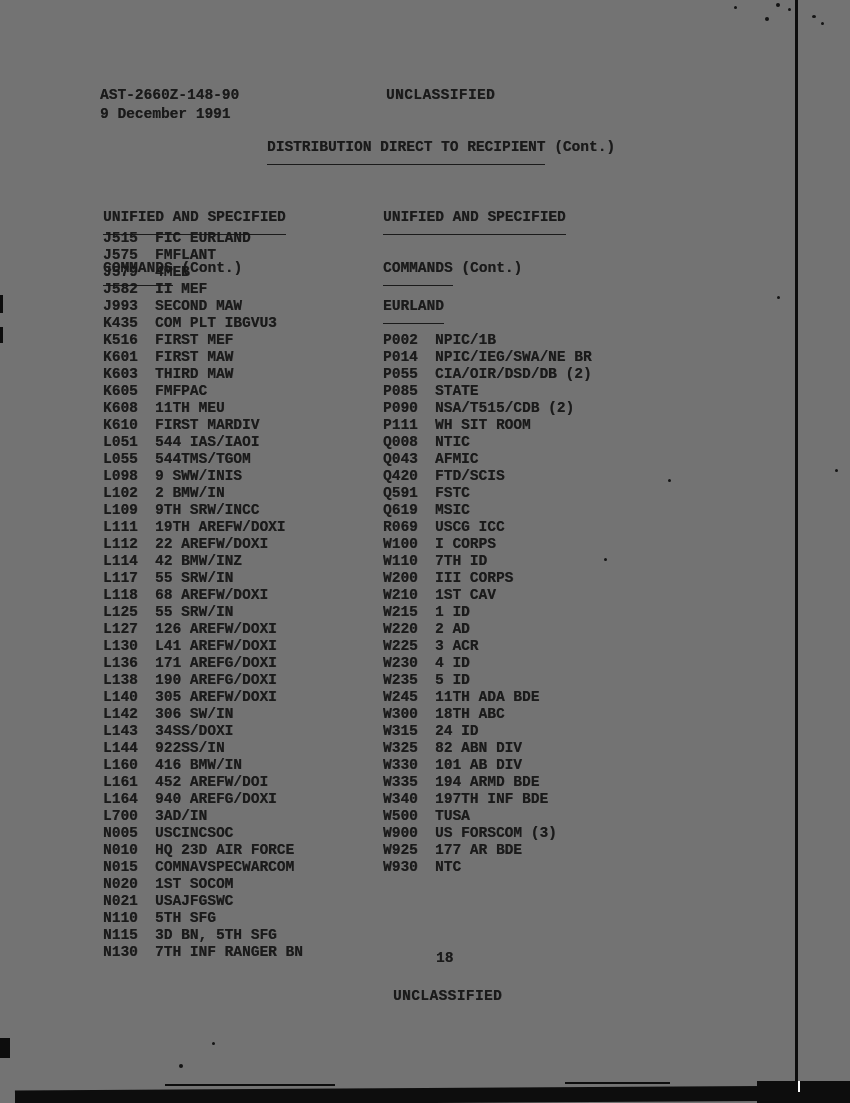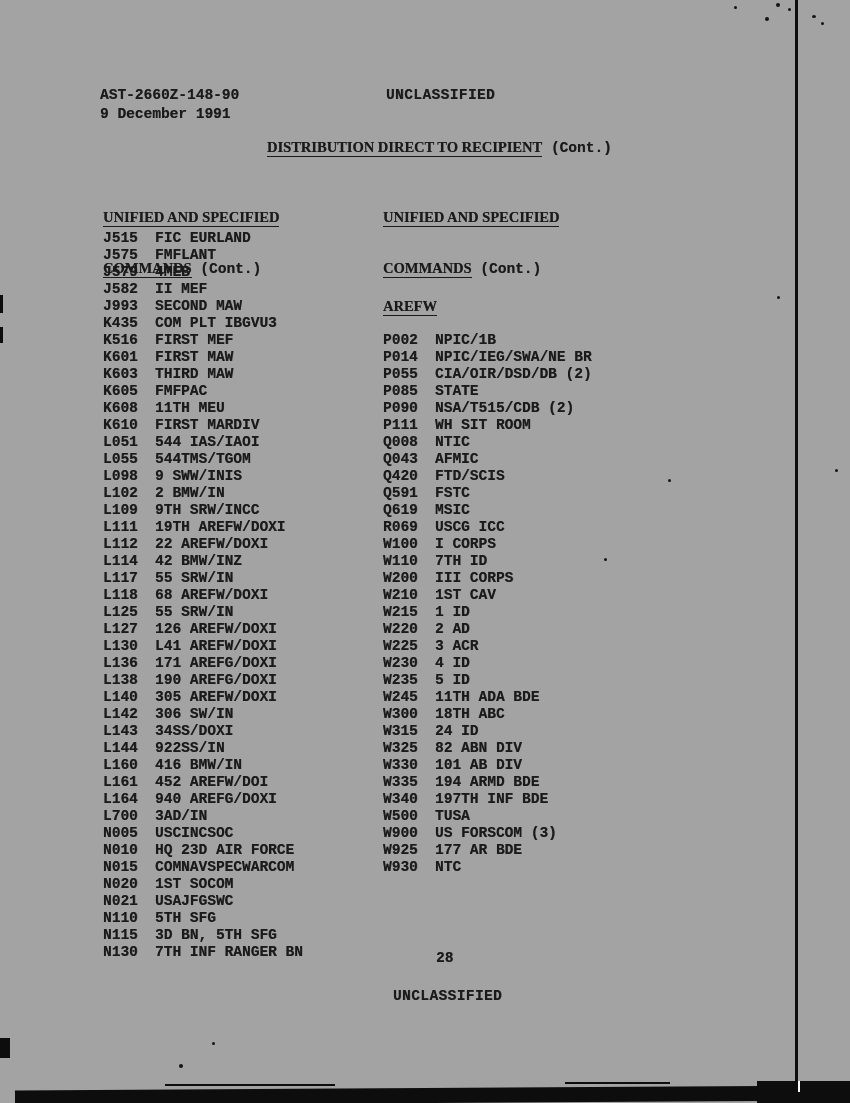--- a/index.html
+++ b/index.html
@@ -1,29 +1,29 @@
 <!DOCTYPE html>
 <html><head>
 <meta charset="utf-8">
 <style>
   html,body{margin:0;padding:0;background:#e8e8e8;}
   .page{
     position:relative;
     width:850px;height:1103px;
-    background:#a3a3a3;
+    background:#737373;
     overflow:hidden;
     font-family:"Liberation Mono","DejaVu Sans Mono",monospace;
     font-weight:700;
     font-size:14.5px;
     line-height:17px;
     color:#1a1a1a;
     text-shadow:0.3px 0.3px 0 rgba(10,10,10,0.55);
   }
   .abs{position:absolute;white-space:pre;}
-  .u{border-bottom:1.6px solid #1a1a1a;padding-bottom:1px;font-family:Liberation Serif, serif;}
+  .u{border-bottom:1.6px solid #1a1a1a;padding-bottom:9px;}
   .list .row{height:17px;white-space:pre;}
   .list .code{display:inline-block;width:52px;}
   
   .art{position:absolute;background:#0d0d0d;}
   .dot{position:absolute;background:#141414;border-radius:50%;}
 </style>
 </head>
 <body>
 
 <div class="page">
@@ -40,25 +40,25 @@
   </div>
 
   <div class="abs" style="left:383px;top:175px;">
     <div style="height:17px;"><span class="u">UNIFIED AND SPECIFIED</span></div>
     <div style="height:17px;"><span class="u">COMMANDS</span><span> (Cont.)</span></div>
   </div>
 
   <div class="abs list" style="left:103px;top:230px;"><div class="row"><span class="code">J515</span><span>FIC EURLAND</span></div><div class="row"><span class="code">J575</span><span>FMFLANT</span></div><div class="row"><span class="code">J579</span><span>4MEB</span></div><div class="row"><span class="code">J582</span><span>II MEF</span></div><div class="row"><span class="code">J993</span><span>SECOND MAW</span></div><div class="row"><span class="code">K435</span><span>COM PLT IBGVU3</span></div><div class="row"><span class="code">K516</span><span>FIRST MEF</span></div><div class="row"><span class="code">K601</span><span>FIRST MAW</span></div><div class="row"><span class="code">K603</span><span>THIRD MAW</span></div><div class="row"><span class="code">K605</span><span>FMFPAC</span></div><div class="row"><span class="code">K608</span><span>11TH MEU</span></div><div class="row"><span class="code">K610</span><span>FIRST MARDIV</span></div><div class="row"><span class="code">L051</span><span>544 IAS/IAOI</span></div><div class="row"><span class="code">L055</span><span>544TMS/TGOM</span></div><div class="row"><span class="code">L098</span><span>9 SWW/INIS</span></div><div class="row"><span class="code">L102</span><span>2 BMW/IN</span></div><div class="row"><span class="code">L109</span><span>9TH SRW/INCC</span></div><div class="row"><span class="code">L111</span><span>19TH AREFW/DOXI</span></div><div class="row"><span class="code">L112</span><span>22 AREFW/DOXI</span></div><div class="row"><span class="code">L114</span><span>42 BMW/INZ</span></div><div class="row"><span class="code">L117</span><span>55 SRW/IN</span></div><div class="row"><span class="code">L118</span><span>68 AREFW/DOXI</span></div><div class="row"><span class="code">L125</span><span>55 SRW/IN</span></div><div class="row"><span class="code">L127</span><span>126 AREFW/DOXI</span></div><div class="row"><span class="code">L130</span><span>L41 AREFW/DOXI</span></div><div class="row"><span class="code">L136</span><span>171 AREFG/DOXI</span></div><div class="row"><span class="code">L138</span><span>190 AREFG/DOXI</span></div><div class="row"><span class="code">L140</span><span>305 AREFW/DOXI</span></div><div class="row"><span class="code">L142</span><span>306 SW/IN</span></div><div class="row"><span class="code">L143</span><span>34SS/DOXI</span></div><div class="row"><span class="code">L144</span><span>922SS/IN</span></div><div class="row"><span class="code">L160</span><span>416 BMW/IN</span></div><div class="row"><span class="code">L161</span><span>452 AREFW/DOI</span></div><div class="row"><span class="code">L164</span><span>940 AREFG/DOXI</span></div><div class="row"><span class="code">L700</span><span>3AD/IN</span></div><div class="row"><span class="code">N005</span><span>USCINCSOC</span></div><div class="row"><span class="code">N010</span><span>HQ 23D AIR FORCE</span></div><div class="row"><span class="code">N015</span><span>COMNAVSPECWARCOM</span></div><div class="row"><span class="code">N020</span><span>1ST SOCOM</span></div><div class="row"><span class="code">N021</span><span>USAJFGSWC</span></div><div class="row"><span class="code">N110</span><span>5TH SFG</span></div><div class="row"><span class="code">N115</span><span>3D BN, 5TH SFG</span></div><div class="row"><span class="code">N130</span><span>7TH INF RANGER BN</span></div></div>
 
 
-  <div class="abs" style="left:383px;top:298px;"><span class="u">AREFW</span></div>
+  <div class="abs" style="left:383px;top:298px;"><span class="u">EURLAND</span></div>
 
   <div class="abs list" style="left:383px;top:332px;"><div class="row"><span class="code">P002</span><span>NPIC/1B</span></div><div class="row"><span class="code">P014</span><span>NPIC/IEG/SWA/NE BR</span></div><div class="row"><span class="code">P055</span><span>CIA/OIR/DSD/DB (2)</span></div><div class="row"><span class="code">P085</span><span>STATE</span></div><div class="row"><span class="code">P090</span><span>NSA/T515/CDB (2)</span></div><div class="row"><span class="code">P111</span><span>WH SIT ROOM</span></div><div class="row"><span class="code">Q008</span><span>NTIC</span></div><div class="row"><span class="code">Q043</span><span>AFMIC</span></div><div class="row"><span class="code">Q420</span><span>FTD/SCIS</span></div><div class="row"><span class="code">Q591</span><span>FSTC</span></div><div class="row"><span class="code">Q619</span><span>MSIC</span></div><div class="row"><span class="code">R069</span><span>USCG ICC</span></div><div class="row"><span class="code">W100</span><span>I CORPS</span></div><div class="row"><span class="code">W110</span><span>7TH ID</span></div><div class="row"><span class="code">W200</span><span>III CORPS</span></div><div class="row"><span class="code">W210</span><span>1ST CAV</span></div><div class="row"><span class="code">W215</span><span>1 ID</span></div><div class="row"><span class="code">W220</span><span>2 AD</span></div><div class="row"><span class="code">W225</span><span>3 ACR</span></div><div class="row"><span class="code">W230</span><span>4 ID</span></div><div class="row"><span class="code">W235</span><span>5 ID</span></div><div class="row"><span class="code">W245</span><span>11TH ADA BDE</span></div><div class="row"><span class="code">W300</span><span>18TH ABC</span></div><div class="row"><span class="code">W315</span><span>24 ID</span></div><div class="row"><span class="code">W325</span><span>82 ABN DIV</span></div><div class="row"><span class="code">W330</span><span>101 AB DIV</span></div><div class="row"><span class="code">W335</span><span>194 ARMD BDE</span></div><div class="row"><span class="code">W340</span><span>197TH INF BDE</span></div><div class="row"><span class="code">W500</span><span>TUSA</span></div><div class="row"><span class="code">W900</span><span>US FORSCOM (3)</span></div><div class="row"><span class="code">W925</span><span>177 AR BDE</span></div><div class="row"><span class="code">W930</span><span>NTC</span></div></div>
 
-  <div class="abs" style="left:436px;top:950px;">28</div>
+  <div class="abs" style="left:436px;top:950px;">18</div>
   <div class="abs" style="left:393px;top:988px;letter-spacing:0.4px;">UNCLASSIFIED</div>
 
   <div class="art" style="left:795px;top:0;width:3px;height:1103px;"></div>
   <div class="art" style="left:15px;top:1088px;width:835px;height:15px;transform:rotate(-0.35deg);"></div>
   <div class="art" style="left:757px;top:1081px;width:93px;height:22px;"></div>
   <div style="position:absolute;left:798px;top:1081px;width:2px;height:11px;background:#fdfdfd;"></div>
   <div class="art" style="left:165px;top:1084px;width:170px;height:2px;"></div>
   <div class="art" style="left:565px;top:1082px;width:105px;height:2px;"></div>
   <div class="art" style="left:0;top:295px;width:3px;height:18px;"></div>
   <div class="art" style="left:0;top:327px;width:3px;height:16px;"></div>

